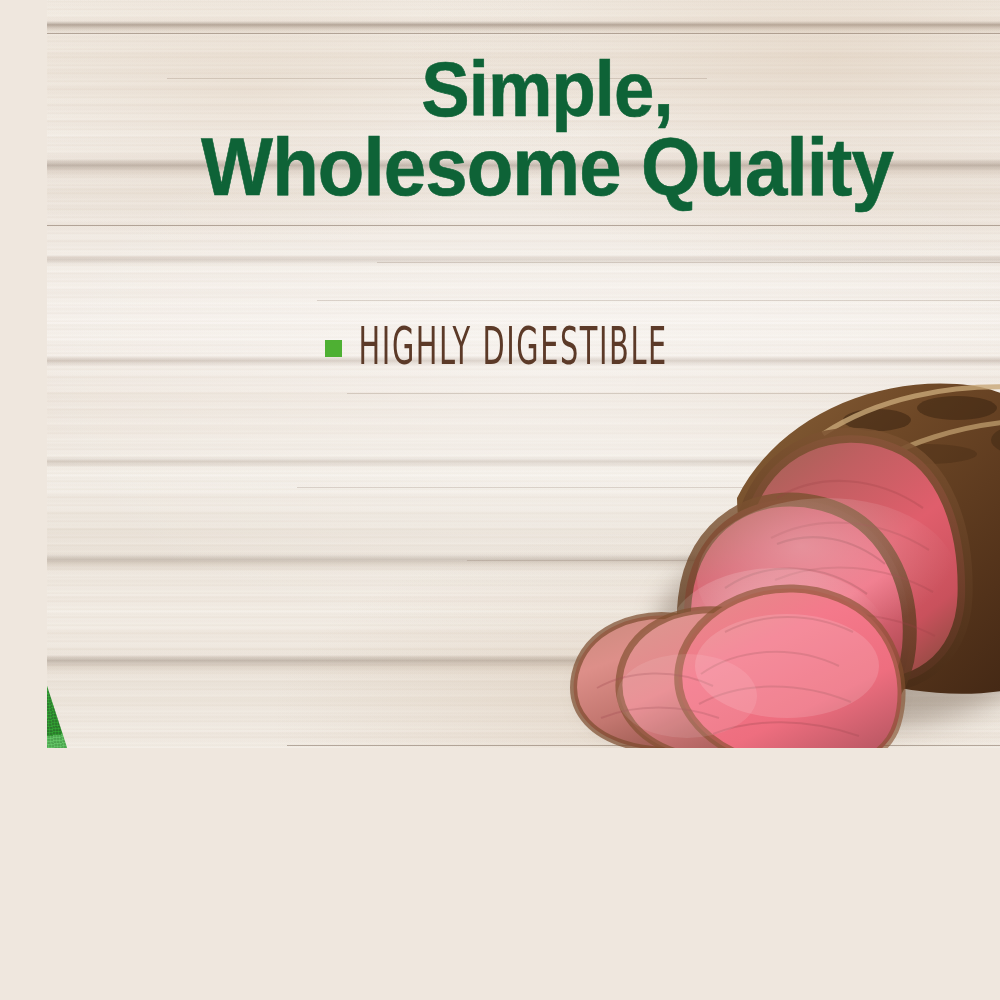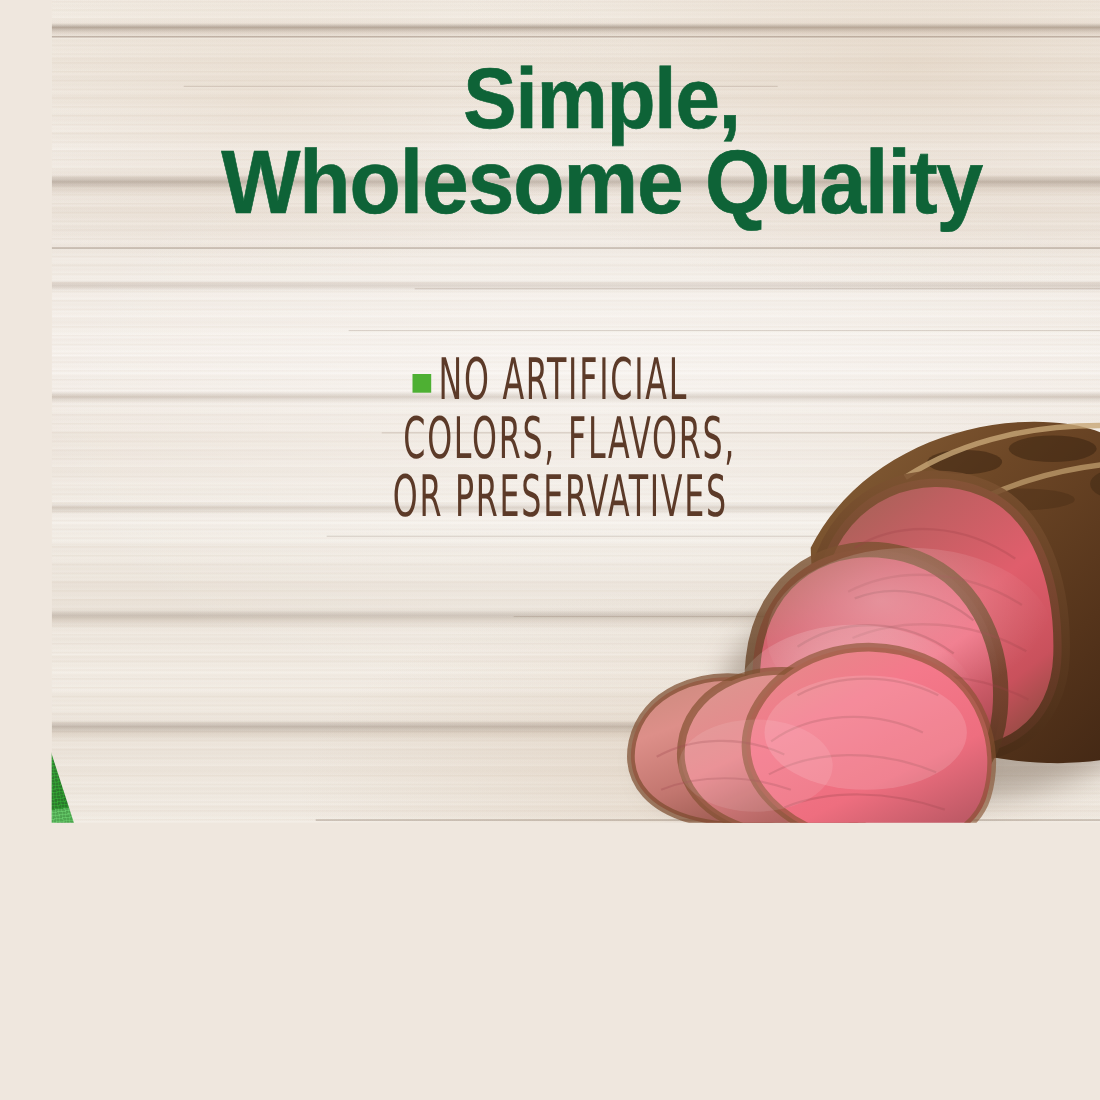--- a/index.html
+++ b/index.html
@@ -358,26 +358,24 @@
     <ellipse cx="120" cy="140" rx="70" ry="42" fill="#ffffff" opacity=".10"></ellipse>
   </svg>
 
   <div class="headline">
     <span class="l1">Simple,</span>
     <span class="l2">Wholesome Quality</span>
   </div>
 
   <div class="bullets">
 
-
-
-    <div class="bullet-row r3">
-      <span class="bullet-sq b3"></span>
+    <div class="bullet-row r1">
+      <span class="bullet-sq b1"></span>
       <div class="btext">
-        <span class="ln">NO ARTIFICIAL</span>
-        <span class="ln">COLORS, FLAVORS,</span>
-        <span class="ln">OR PRESERVATIVES</span>
+        <span class="ln">HIGHLY DIGESTIBLE</span>
       </div>
     </div>
 
+
+
   </div>
 
 </div>
 
 </body></html>

